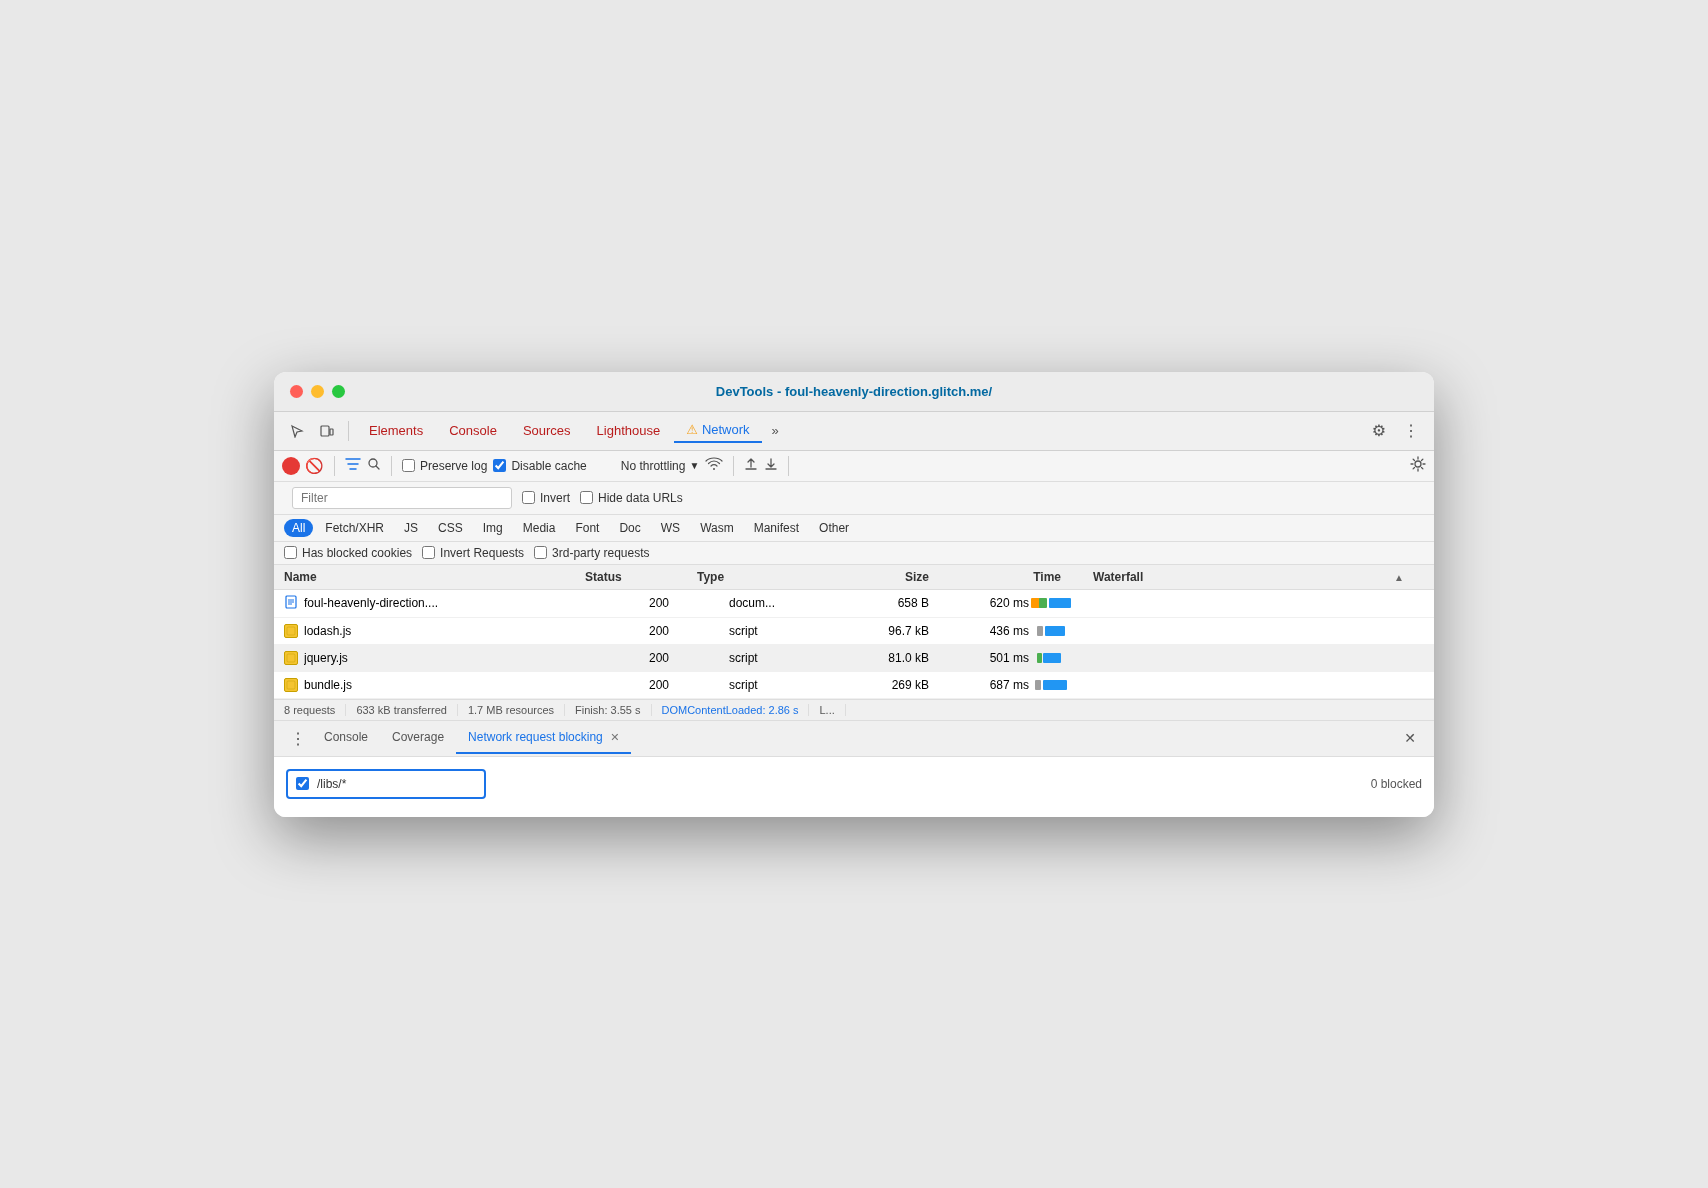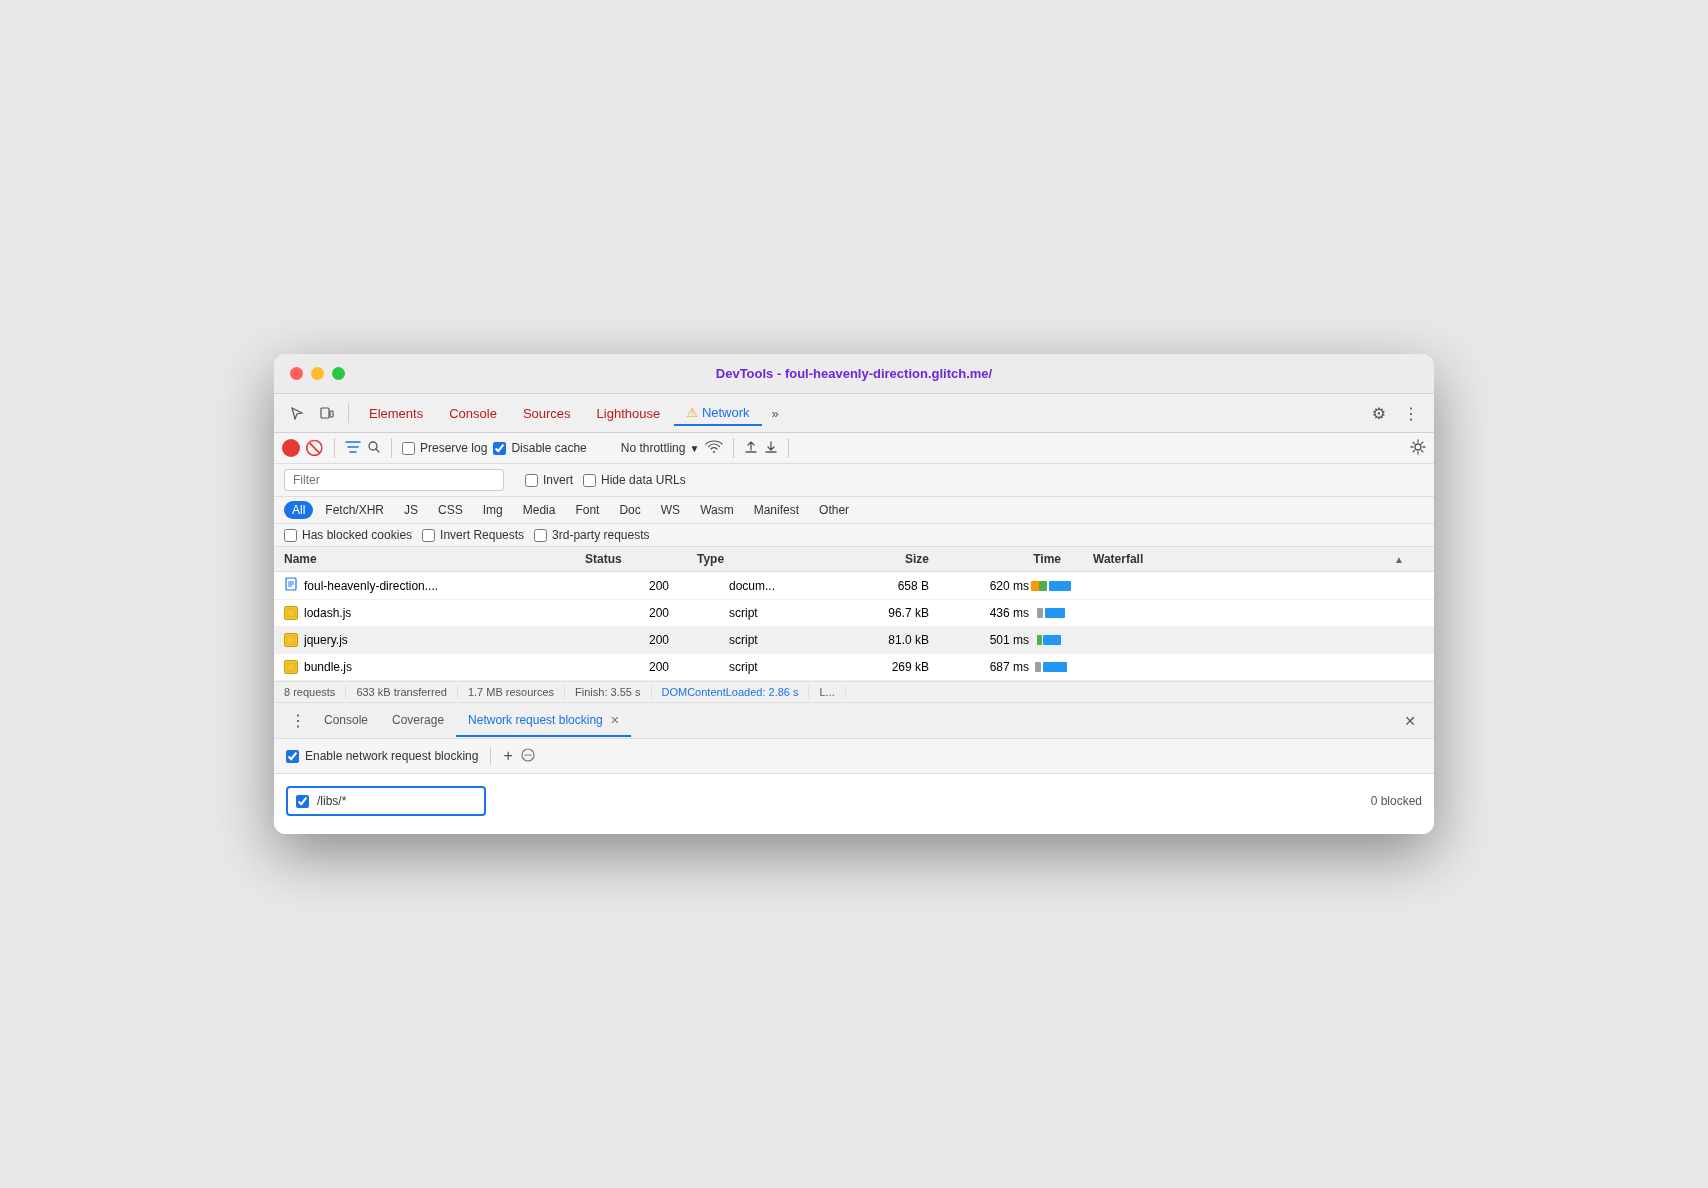--- a/index.html
+++ b/index.html
@@ -38,21 +38,21 @@
       width: 13px;
       height: 13px;
       border-radius: 50%;
     }
     .tl-close { background: #ff5f57; }
     .tl-min { background: #febc2e; }
     .tl-max { background: #28c840; }
     .titlebar-title {
       font-size: 13px;
       font-weight: 600;
-      color: #6d28d9;
+      color: #0369a1;
     }
 
     .toolbar {
       background: #f0f0f0;
       border-bottom: 1px solid #d0d0d0;
       display: flex;
       align-items: center;
       padding: 6px 10px;
       gap: 4px;
     }
@@ -209,22 +209,22 @@
       color: #555;
       cursor: pointer;
       margin-left: auto;
     }
 
     .filter-bar {
       background: #f5f5f5;
       border-bottom: 1px solid #ddd;
       display: flex;
       align-items: center;
-      padding: 5px 10px;
-      gap: 21px;
+      padding: 5px 18px;
+      gap: 10px;
     }
     .filter-input {
       padding: 3px 8px;
       border: 1px solid #ccc;
       border-radius: 3px;
       font-size: 12px;
       width: 220px;
       background: white;
     }
     .filter-options {
@@ -719,34 +719,20 @@
       <div class="bottom-tab-dots">⋮</div>
       <div class="bottom-tab-item">Console</div>
       <div class="bottom-tab-item">Coverage</div>
       <div class="bottom-tab-item active">
         <span>Network request blocking</span>
         <span class="bottom-tab-close">✕</span>
       </div>
       <div class="bottom-tab-x">✕</div>
     </div>
 
-    <div class="blocking-toolbar">
-      <label class="blocking-enable-label">
-        <input type="checkbox" checked="" style="">
-        <span>Enable network request blocking</span>
-      </label>
-      <div class="blocking-divider"></div>
-      <div class="blocking-add">+</div>
-      <div class="blocking-clear">
-        <svg width="14" height="14" viewBox="0 0 14 14" fill="none">
-          <circle cx="7" cy="7" r="6" stroke="#777" stroke-width="1.2"></circle>
-          <line x1="4" y1="7" x2="10" y2="7" stroke="#777" stroke-width="1.2" stroke-linecap="round"></line>
-        </svg>
-      </div>
-    </div>
 
     <div class="blocking-list">
       <div class="blocking-row">
         <div class="blocking-item">
           <input type="checkbox" checked="" style="accent-color: rgb(26, 115, 232); width: 13px; height: 13px;">
           <span class="blocking-item-text">/libs/*</span>
         </div>
         <span class="blocking-blocked-count">0 blocked</span>
       </div>
     </div>

